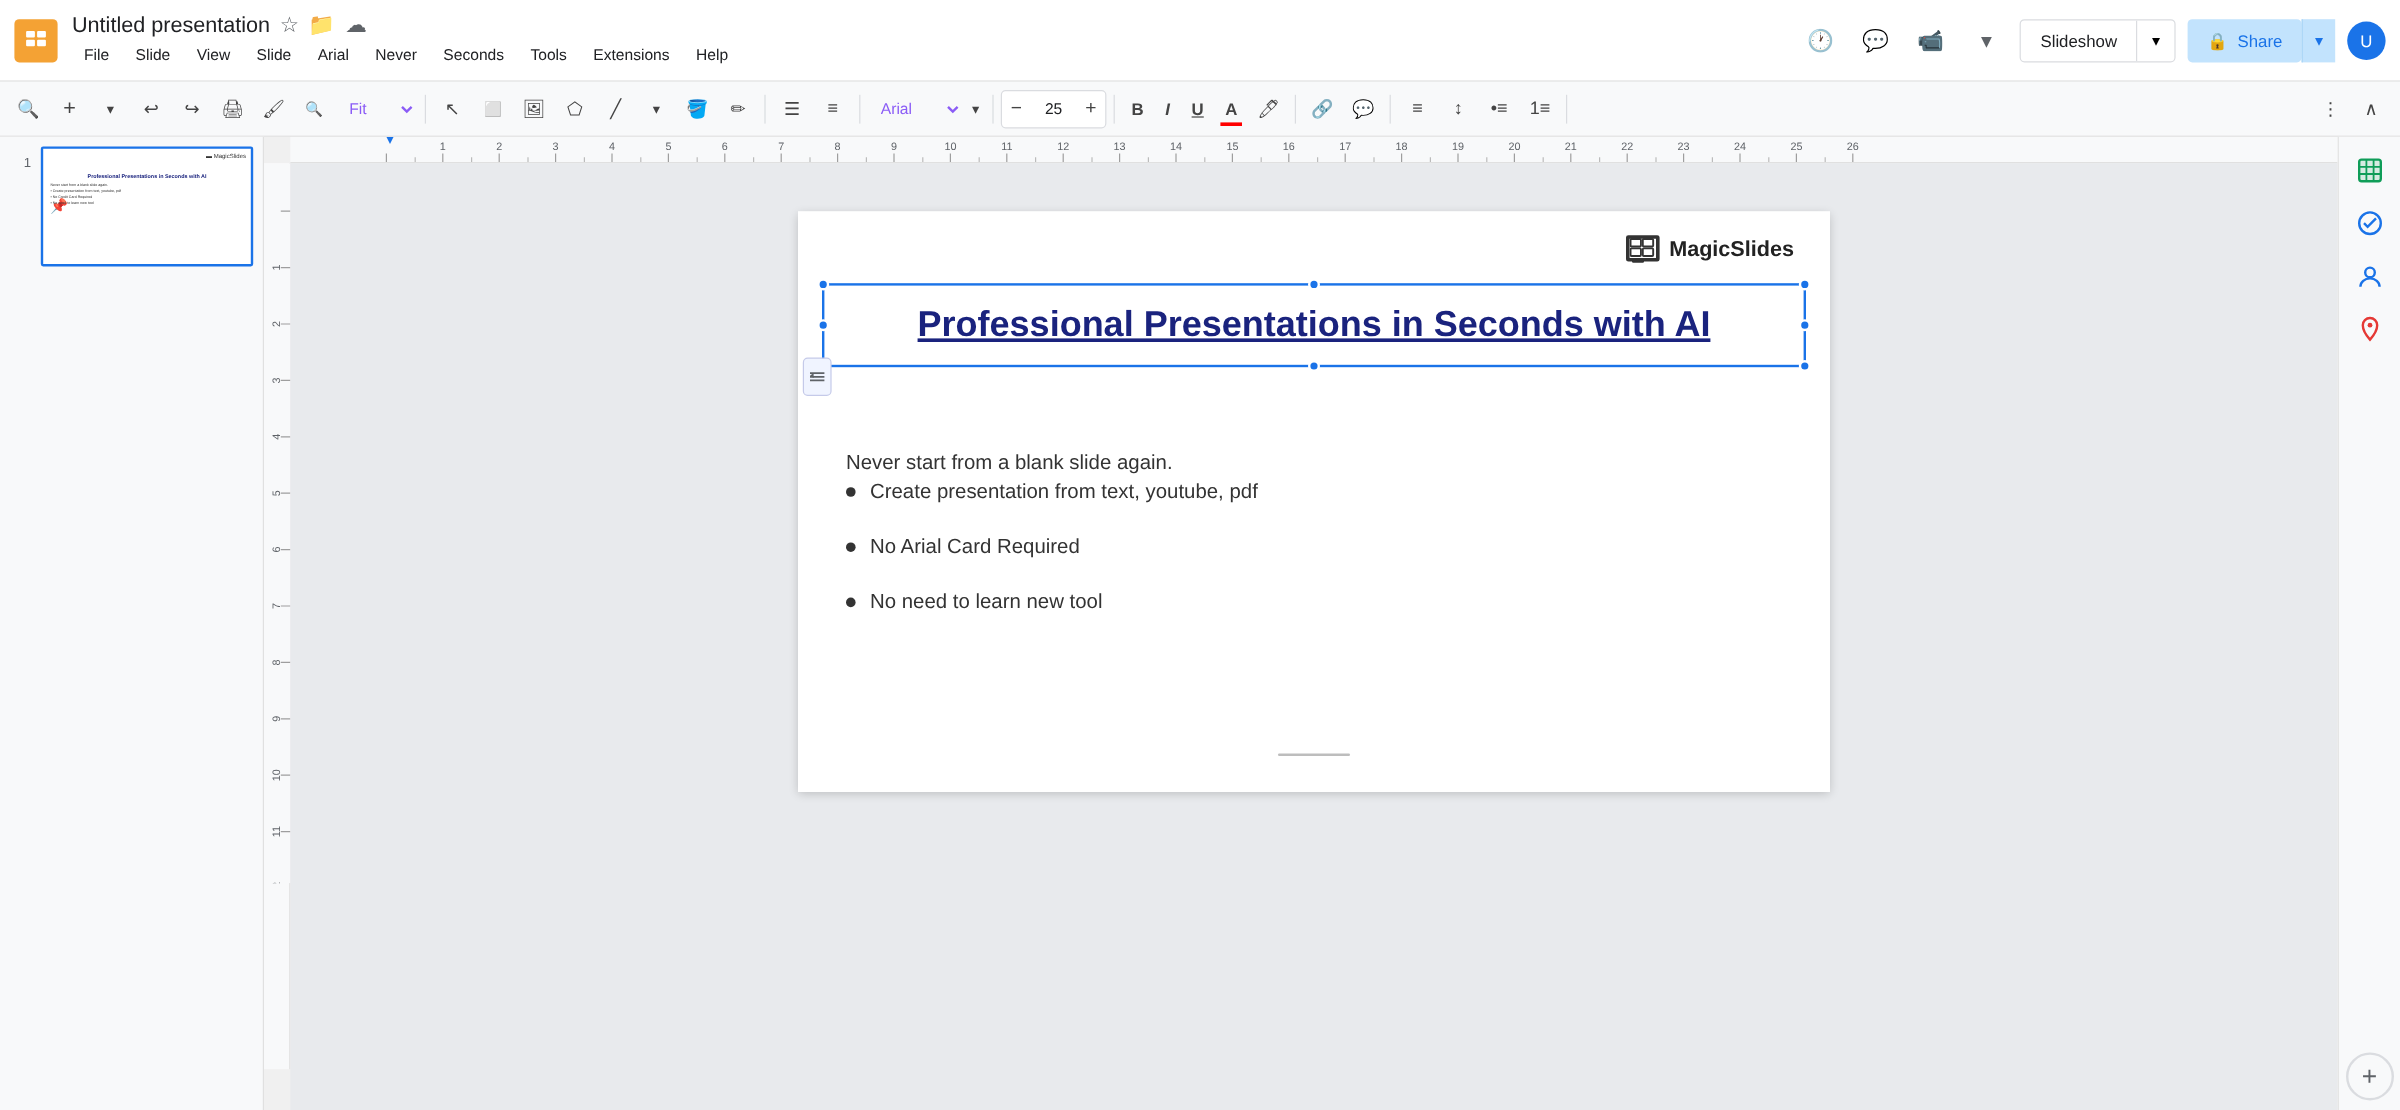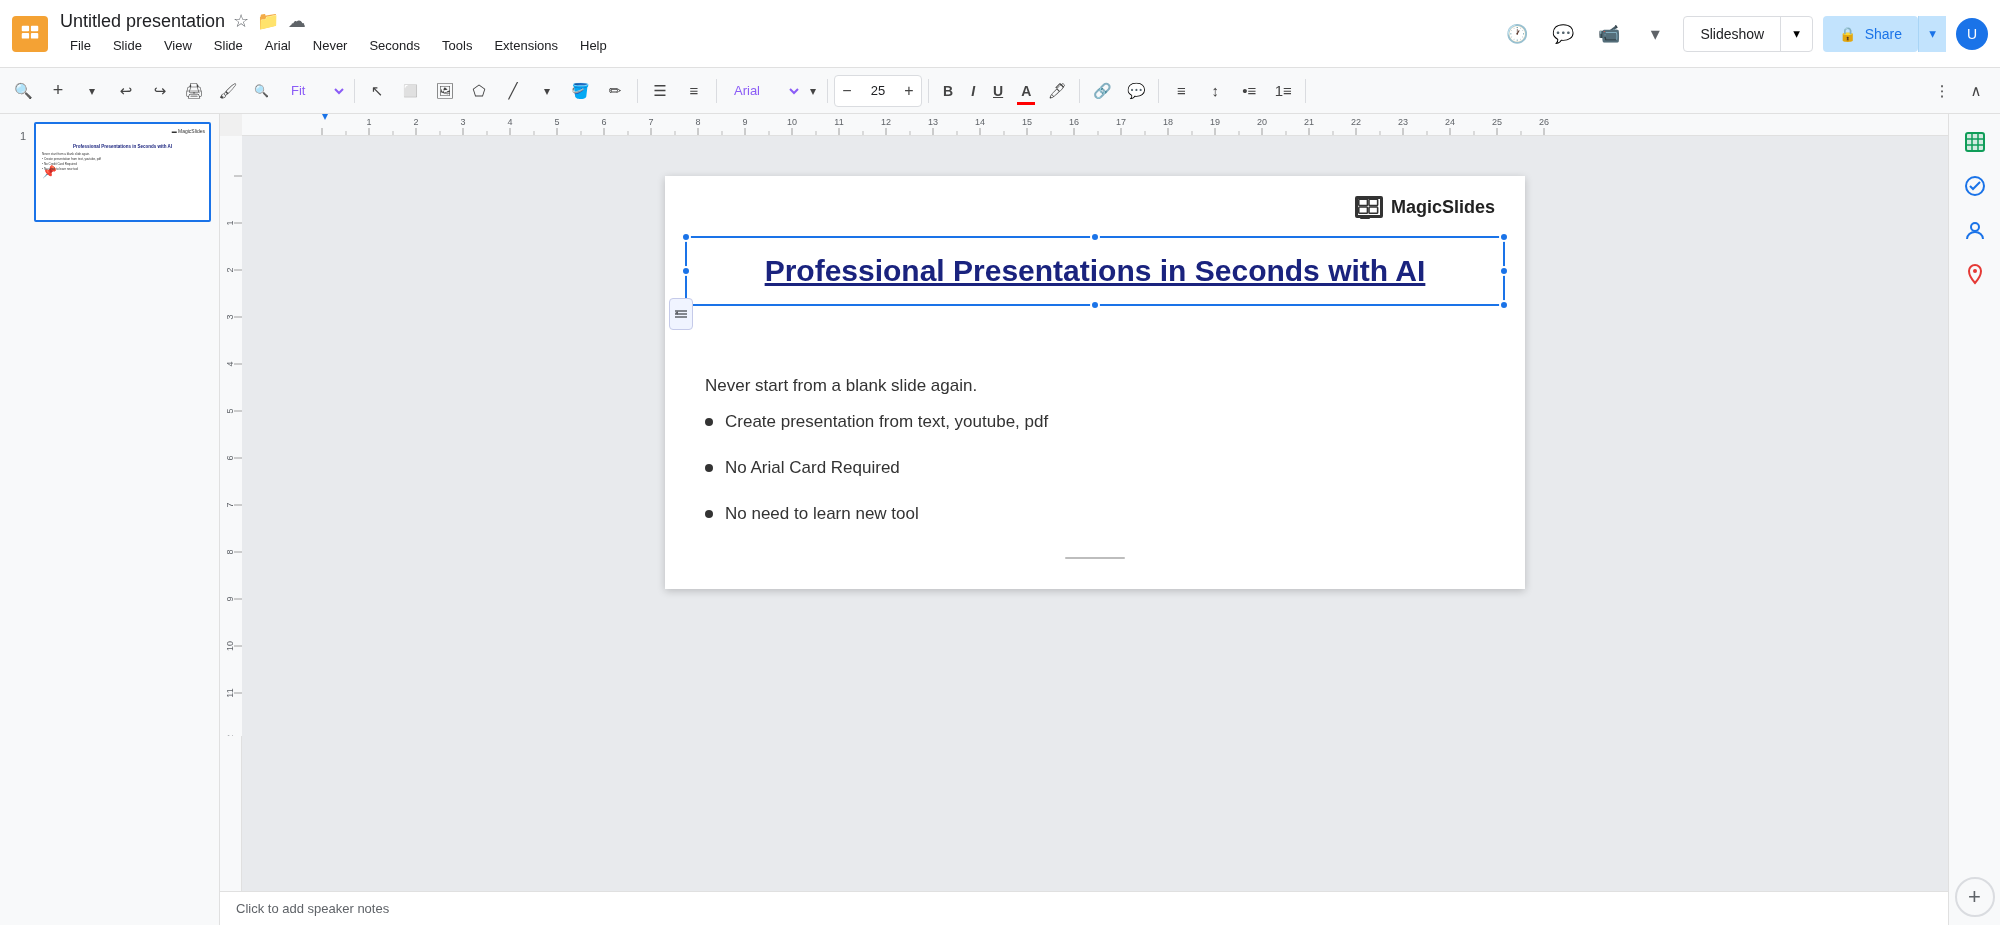--- a/index.html
+++ b/index.html
@@ -238,21 +238,21 @@
     }
     #canvas-area {
       display: flex;
       align-items: flex-start;
       justify-content: center;
       padding: 40px 60px;
       min-height: 100%;
     }
     #slide-canvas {
       width: 860px;
-      height: 413px;
+      height: 484px;
       background: #fff;
       position: relative;
       box-shadow: 0 2px 8px rgba(0,0,0,0.2);
       flex-shrink: 0;
     }
 
     
     #slide-logo {
       position: absolute; top: 20px; right: 30px;
       display: flex; align-items: center; gap: 8px;
@@ -307,21 +307,21 @@
     }
     #slide-subtitle {
       position: absolute;
       top: 200px; left: 40px;
       font-size: 17px;
       color: #333;
       font-family: Arial, sans-serif;
     }
     #slide-bullets {
       position: absolute;
-      top: 236px; left: 40px;
+      top: 224px; left: 40px;
       font-family: Arial, sans-serif;
     }
     .bullet-item {
       display: flex;
       align-items: flex-start;
       gap: 12px;
       margin-bottom: 26px;
       font-size: 17px;
       color: #333;
     }
@@ -720,23 +720,20 @@
               <div class="bullet-dot"></div>
               <span>No need to learn new tool</span>
             </div>
           </div>
 
           <div id="page-divider"></div>
         </div>
       </div>
     </div>
 
-    <div id="notes-bar">
-      <span style="color:#5f6368;">Click to add speaker notes</span>
-    </div>
   </div>
 
   <div id="right-sidebar">
     <div class="sidebar-icon active" title="Sheets">
       <svg width="22" height="22" viewBox="0 0 22 22">
         <rect x="2" y="2" width="18" height="18" rx="2" fill="#0f9d58" opacity="0.15"></rect>
         <rect x="2" y="2" width="18" height="18" rx="2" fill="none" stroke="#0f9d58" stroke-width="2"></rect>
         <line x1="2" y1="8" x2="20" y2="8" stroke="#0f9d58" stroke-width="1.5"></line>
         <line x1="2" y1="14" x2="20" y2="14" stroke="#0f9d58" stroke-width="1.5"></line>
         <line x1="8" y1="2" x2="8" y2="20" stroke="#0f9d58" stroke-width="1.5"></line>

